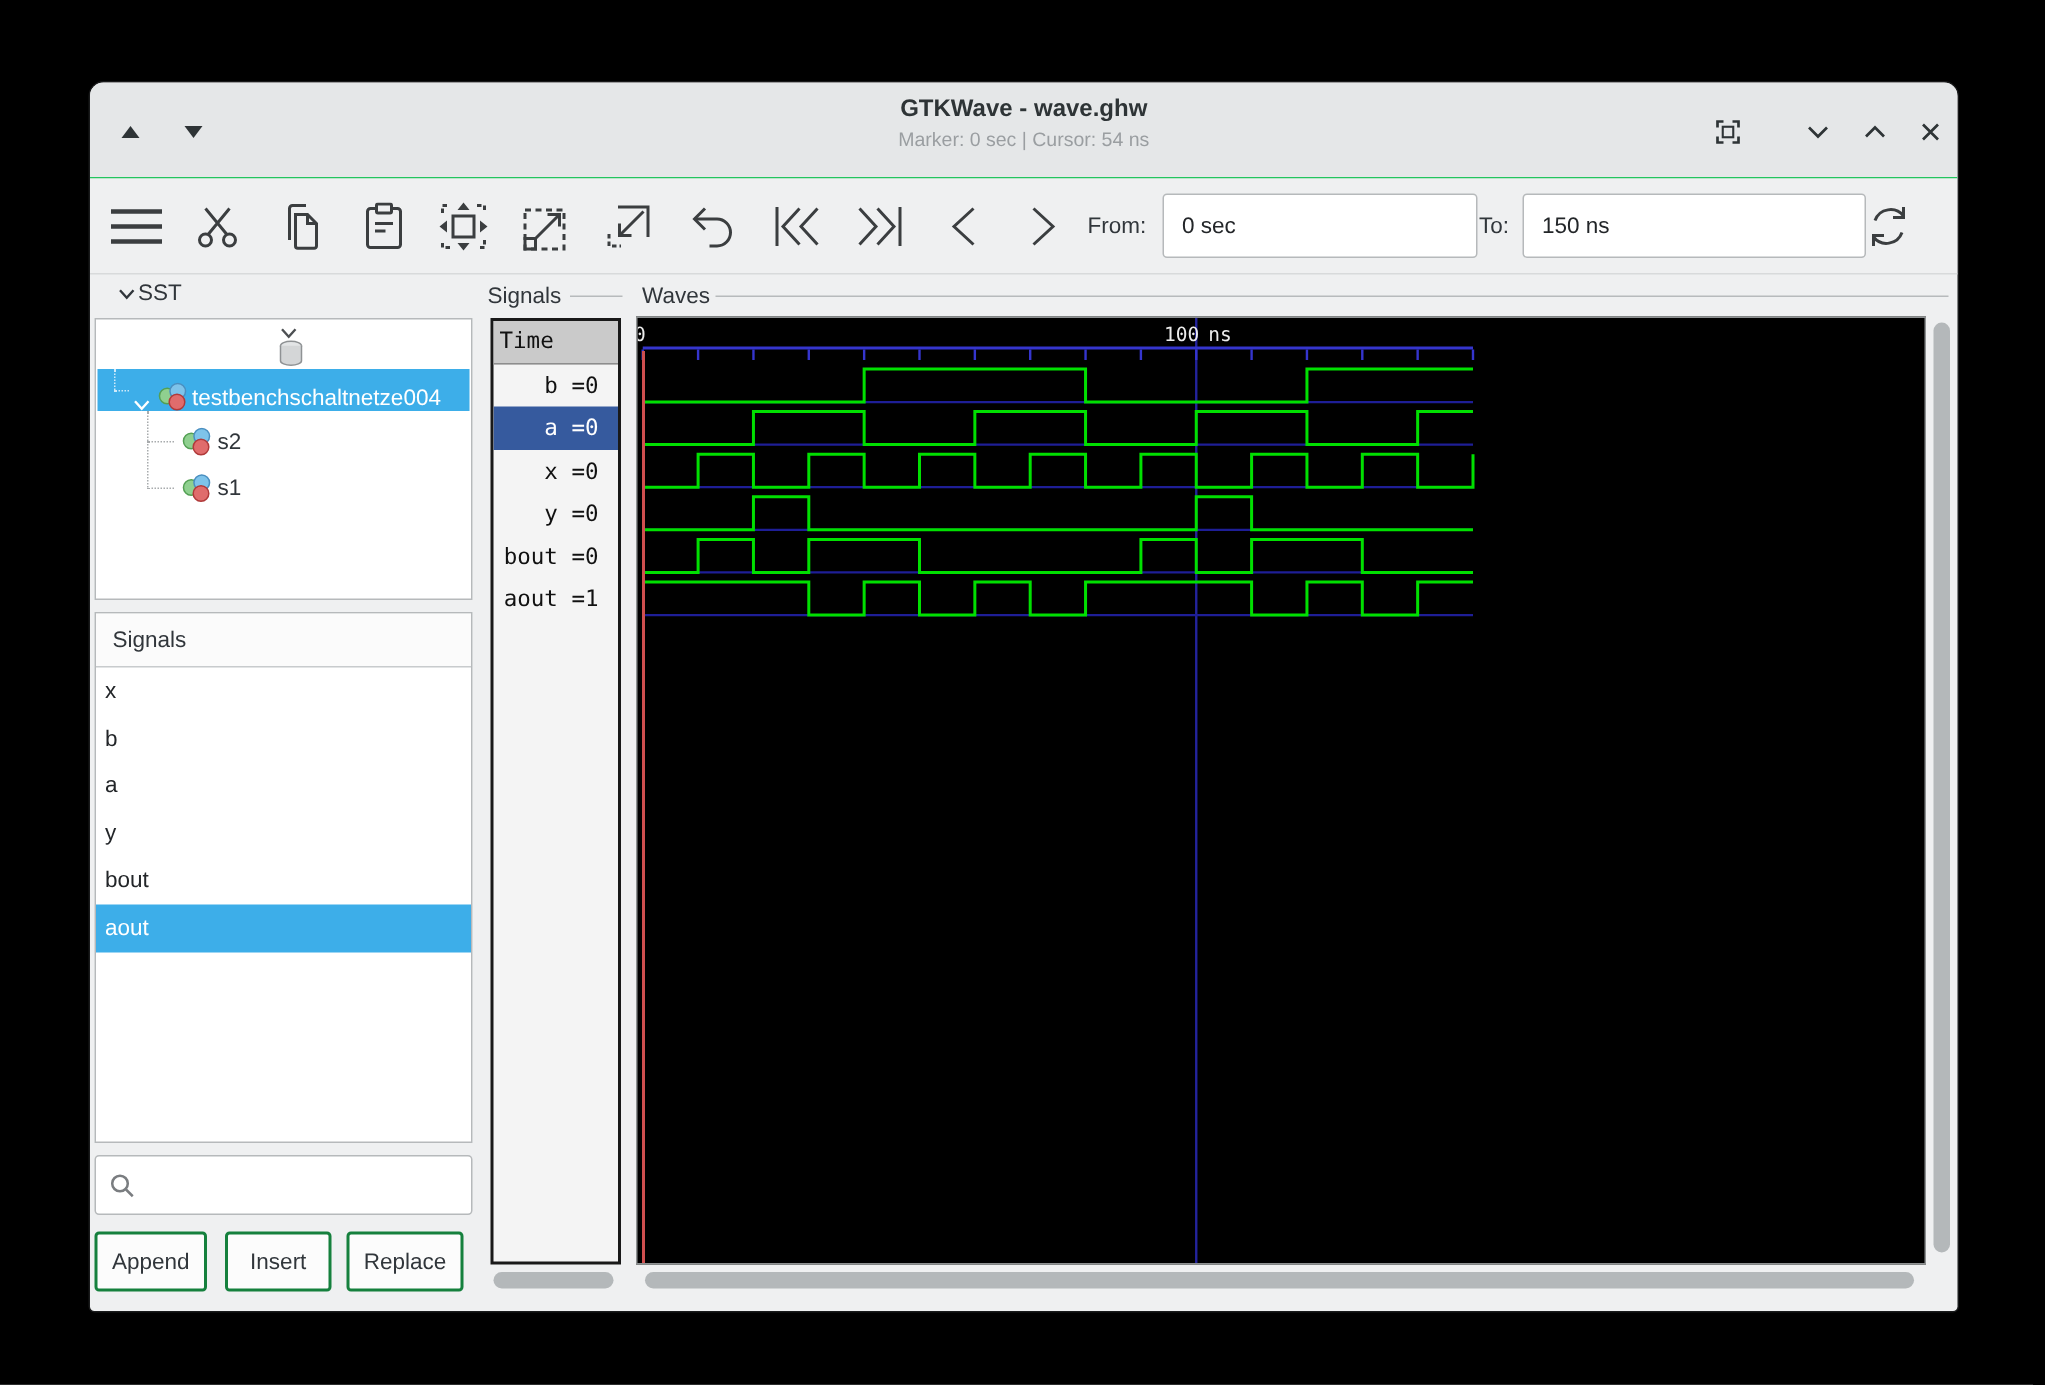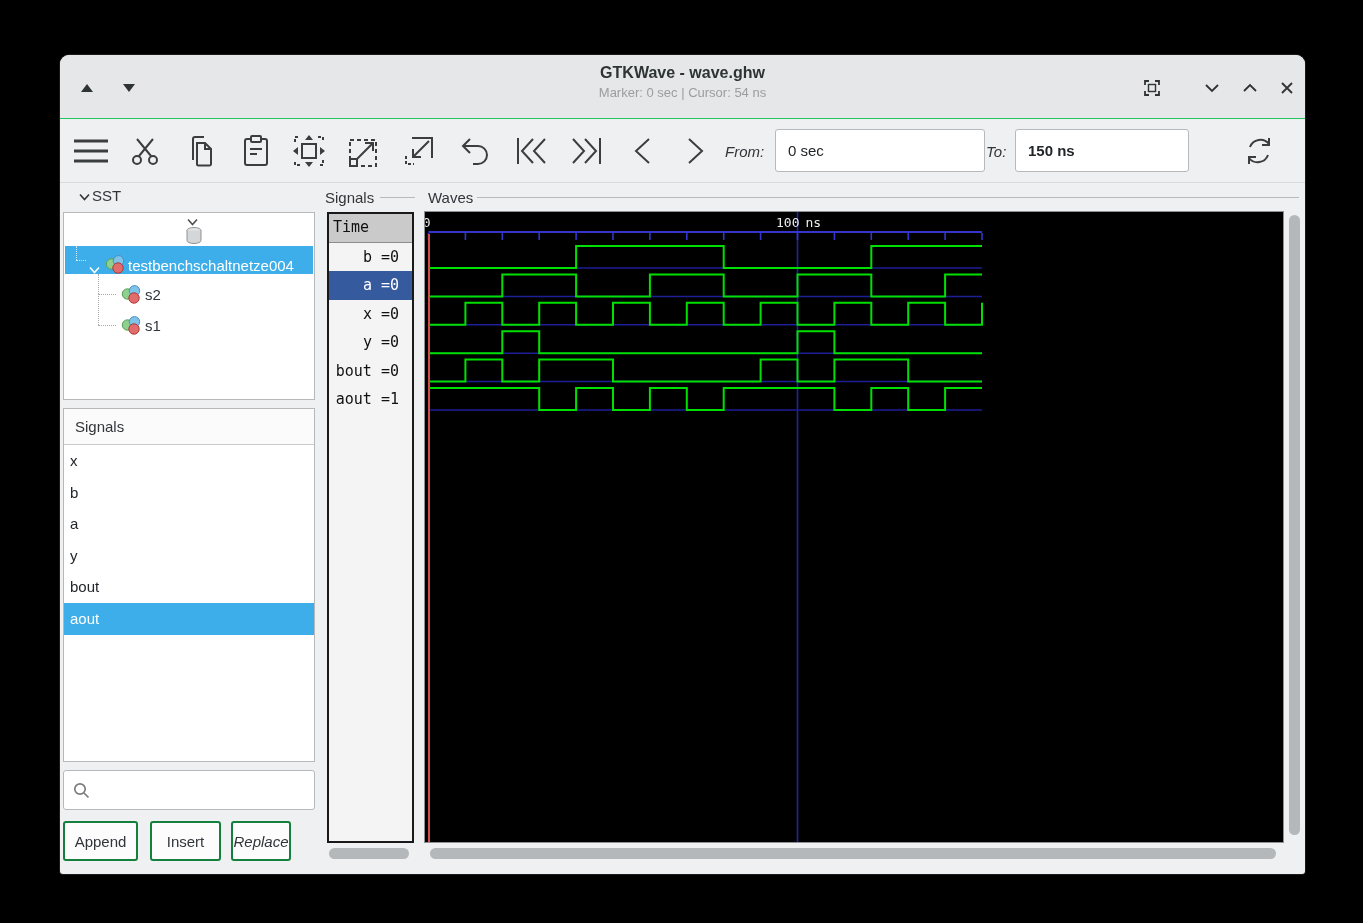--- a/index.html
+++ b/index.html
@@ -11,21 +11,21 @@
   .titlebar{position:absolute;left:0;top:0;width:100%;height:63px;background:#e5e7e8;
             border-bottom:1px solid #22c55e;text-decoration:underline;}
   .tb-btn{position:absolute;top:22px;width:22px;height:22px;display:flex;align-items:center;justify-content:center;cursor:default;}
   .title-wrap{position:absolute;left:0;right:0;top:9px;text-align:center;}
   .title{font-size:16px;font-weight:bold;color:#2e3436;}
   .subtitle{font-size:13px;color:#9a9ea1;margin-top:3px;}
   
   .toolbar{position:absolute;left:0;top:64px;width:100%;height:63px;background:#eff0f1;
            border-bottom:1px solid #d8dadb;}
   .ti{position:absolute;top:50%;transform:translateY(-50%);display:flex;align-items:center;justify-content:center;}
-  .tlabel{position:absolute;top:50%;transform:translateY(-50%);font-size:15px;color:#31363b;font-style:italic;}
+  .tlabel{position:absolute;top:50%;transform:translateY(-50%);font-size:15px;color:#31363b;}
   .tinput{position:absolute;top:10px;height:43px;background:#fff;border:1px solid #b6b9bb;border-radius:3px;
           font-size:15px;color:#232629;padding:0 0 0 12px;box-sizing:border-box;font-family:"Liberation Sans",sans-serif;}
   
   .frame-label{position:absolute;font-size:15px;color:#31363b;}
   .frame-line{position:absolute;height:1px;background:#b7babc;}
   .whitebox{position:absolute;background:#fff;border:1px solid #b6b9bb;box-sizing:border-box;}
   
   .tree-row{position:absolute;left:1px;right:1px;height:28px;display:flex;align-items:center;font-size:15px;}
   .tree-row.sel{background:#3daee9;color:#fff;align-items:flex-end;}
   .dotted-v{position:absolute;border-left:1px dotted #a8abad;width:0;}
@@ -212,21 +212,21 @@
       <div class="ti" style="left:624px;">
           <span>
         <svg class="icon" width="24" height="30" viewBox="0 0 24 30" stroke="#3b3e40" stroke-width="2" fill="none">
               <path d="M5 3 L18 15 L5 27"></path>
             </svg>
           </span>
         </div>
       <div class="tlabel" style="left:665px;">From:</div>
       <input class="tinput" style="left: 715px; width: 210px;" value="0 sec">
       <div class="tlabel" style="left:926px;">To:</div>
-      <input class="tinput" style="left: 955px; width: 174px; font-weight: bold;" value="150 ns">
+      <input class="tinput" style="left: 955px; width: 229px;" value="150 ns">
       <div class="ti" style="left:1183px;">
           <span>
         <svg class="icon" width="32" height="32" viewBox="0 0 32 32" stroke="#3b3e40" stroke-width="2" fill="none">
           <path d="M7 12 A11 11 0 0 1 26 9"></path>
               <path d="M26 3 V10 H19"></path>
           <path d="M25 20 A11 11 0 0 1 6 23"></path>
               <path d="M6 29 V22 H13"></path>
             </svg>
           </span>
         </div>
@@ -316,21 +316,21 @@
         <svg class="icon" width="17" height="17" viewBox="0 0 17 17" stroke="#7a7d80" fill="none" stroke-width="1.7">
             <circle cx="7" cy="7" r="5.2"></circle>
             <path d="M11 11 L15.5 15.5"></path>
           </svg>
         </span>
       <input value="" style="">
     </div>
 
     <div class="btn" style="left:3px;width:75px;">Append</div>
     <div class="btn" style="left:90px;width:71px;">Insert</div>
-    <div class="btn" style="left:171px;width:60px;font-style:italic;">Replace</div>
+    <div class="btn" style="left:171px;width:78px;">Replace</div>
 
     <div class="frame-label" style="left:265px;top:134px;">Signals</div>
     <div class="frame-line" style="left:320px;top:142px;width:35px;"></div>
 
     <div class="sigcol">
       <div class="sig-time">Time</div>
       <div class="sig-row">b =0</div>
       <div class="sig-row sel">a =0</div>
       <div class="sig-row">x =0</div>
       <div class="sig-row">y =0</div>

